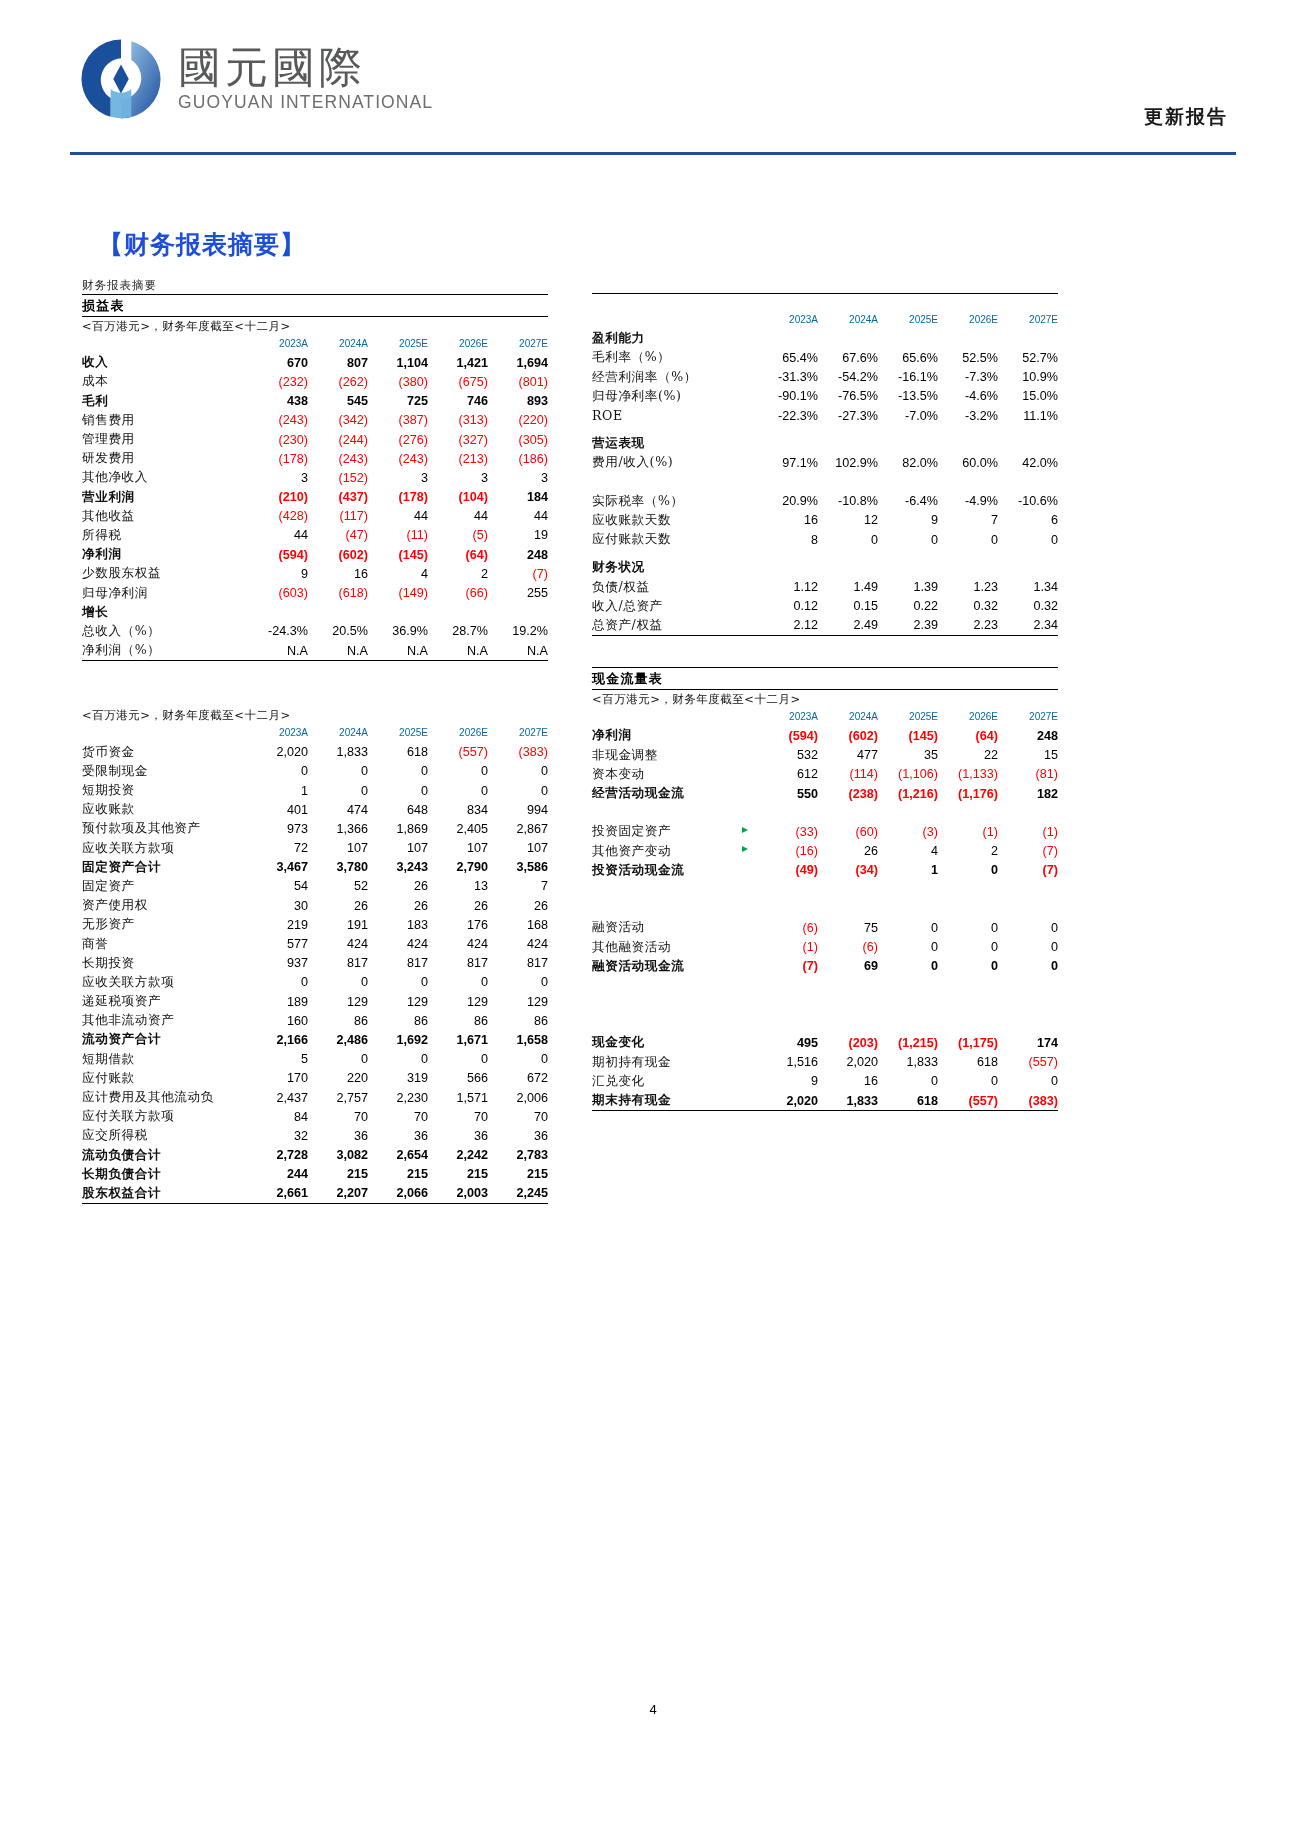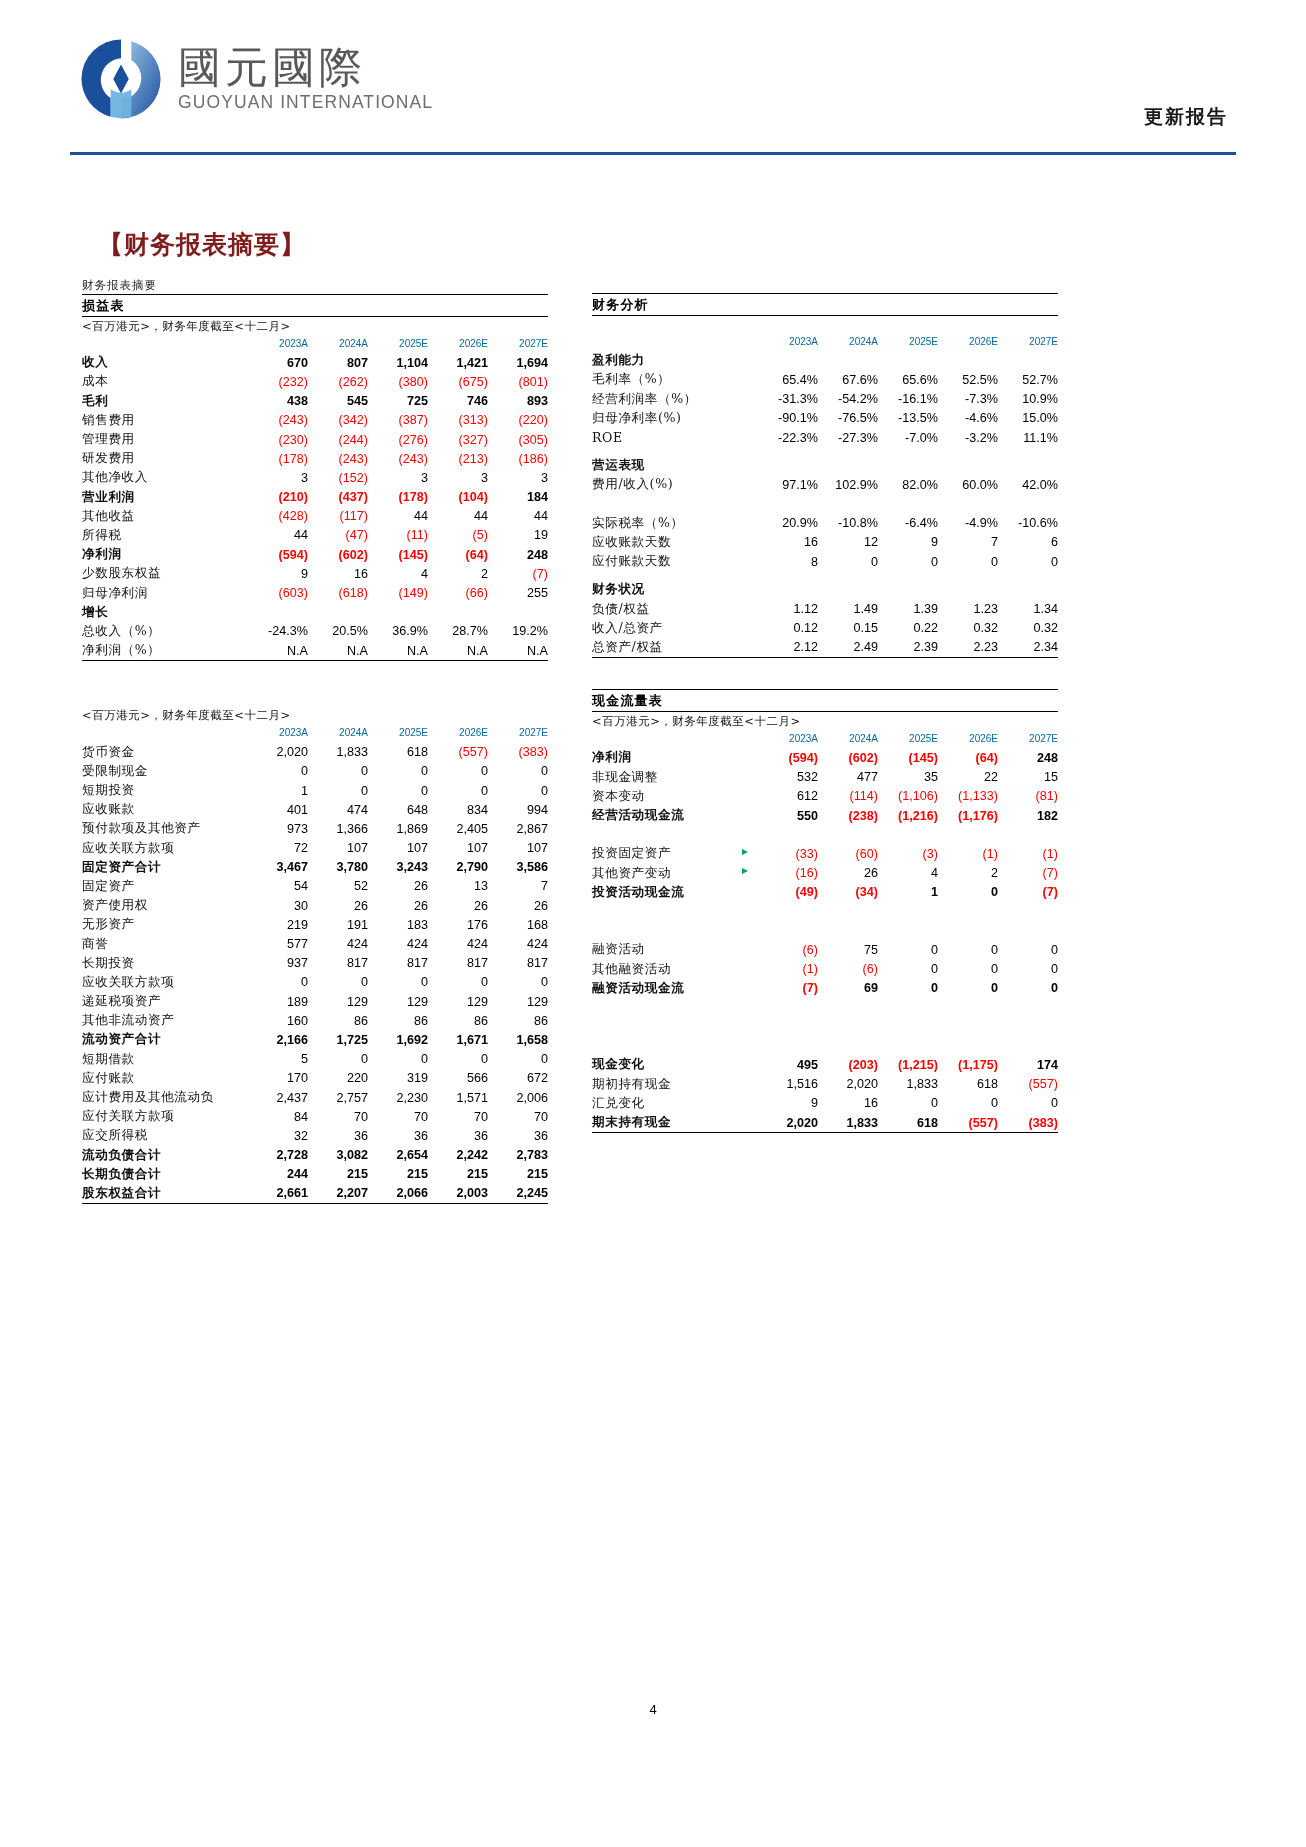--- a/index.html
+++ b/index.html
@@ -10,21 +10,21 @@
   .header{position:relative;height:152px;}
   .logo-wrap{position:absolute;left:78px;top:36px;display:flex;align-items:center;}
   .logo-mark{width:86px;height:86px;position:relative;flex:0 0 auto;}
   .logo-text{margin-left:14px;display:flex;flex-direction:column;justify-content:center;}
   .logo-cn{font-family:"DejaVu Sans",sans-serif;font-size:43px;letter-spacing:4px;color:#58595b;line-height:1.06;font-weight:400;}
   .logo-en{font-family:Liberation Sans, sans-serif;font-size:17.5px;letter-spacing:1.1px;color:#6d6e71;margin-top:2px;}
   .hdr-right{position:absolute;right:78px;top:104px;font-family:"DejaVu Sans",serif;font-size:19px;color:#1a1a1a;letter-spacing:2px;font-weight:600;}
   .hdr-rule{position:absolute;left:70px;right:70px;top:152px;height:3px;background:#1f4e9c;}
 
   
-  .sec-title{position:absolute;left:98px;top:228px;font-family:"DejaVu Serif",serif;font-weight:700;font-size:25px;color:#7f1d1d;letter-spacing:1px;}
+  .sec-title{position:absolute;left:98px;top:228px;font-family:"DejaVu Serif",serif;font-weight:700;font-size:25px;color:#1d4ed8;letter-spacing:1px;}
 
   
   .tables{position:absolute;left:82px;top:278px;width:1120px;display:flex;gap:44px;}
   .col{width:466px;}
 
   .cap{font-family:"DejaVu Serif",serif;font-size:11.5px;color:#222;letter-spacing:1px;padding-bottom:1px;border-bottom:1.4px solid #000;}
   .blk-title{font-family:"DejaVu Serif",serif;font-weight:700;font-size:13px;letter-spacing:1.2px;color:#000;padding:2px 0 1px 0;border-bottom:1.4px solid #000;}
   .blk-title.dbl{border-top:1.4px solid #000;}
   .units{font-family:"DejaVu Serif",serif;font-size:11.5px;letter-spacing:.5px;color:#111;padding-top:2px;}
 
@@ -392,21 +392,21 @@
               <td class="lbl">其他非流动资产</td>
               <td class="num">160</td>
               <td class="num">86</td>
               <td class="num">86</td>
               <td class="num">86</td>
               <td class="num">86</td>
             </tr>
             <tr>
               <td class="lbl b">流动资产合计</td>
               <td class="num b">2,166</td>
-              <td class="num b">1,725</td>
+              <td class="num b">2,486</td>
               <td class="num b">1,692</td>
               <td class="num b">1,671</td>
               <td class="num b">1,658</td>
             </tr>
             <tr>
               <td class="lbl">短期借款</td>
               <td class="num">5</td>
               <td class="num">0</td>
               <td class="num">0</td>
               <td class="num">0</td>
@@ -476,21 +476,20 @@
               <td class="endrule"></td>
               <td class="endrule"></td>
             </tr>
           </tbody>
       </table>
     </div>
 
     <div class="col">
 
       <div class="cap">&nbsp;</div>
-      <div class="blk-title">财务分析</div>
       <div class="units">&nbsp;</div>
 
       <table class="fin">
         <colgroup>
             <col style="width:166px">
             <col>
             <col>
             <col>
             <col>
             <col>

